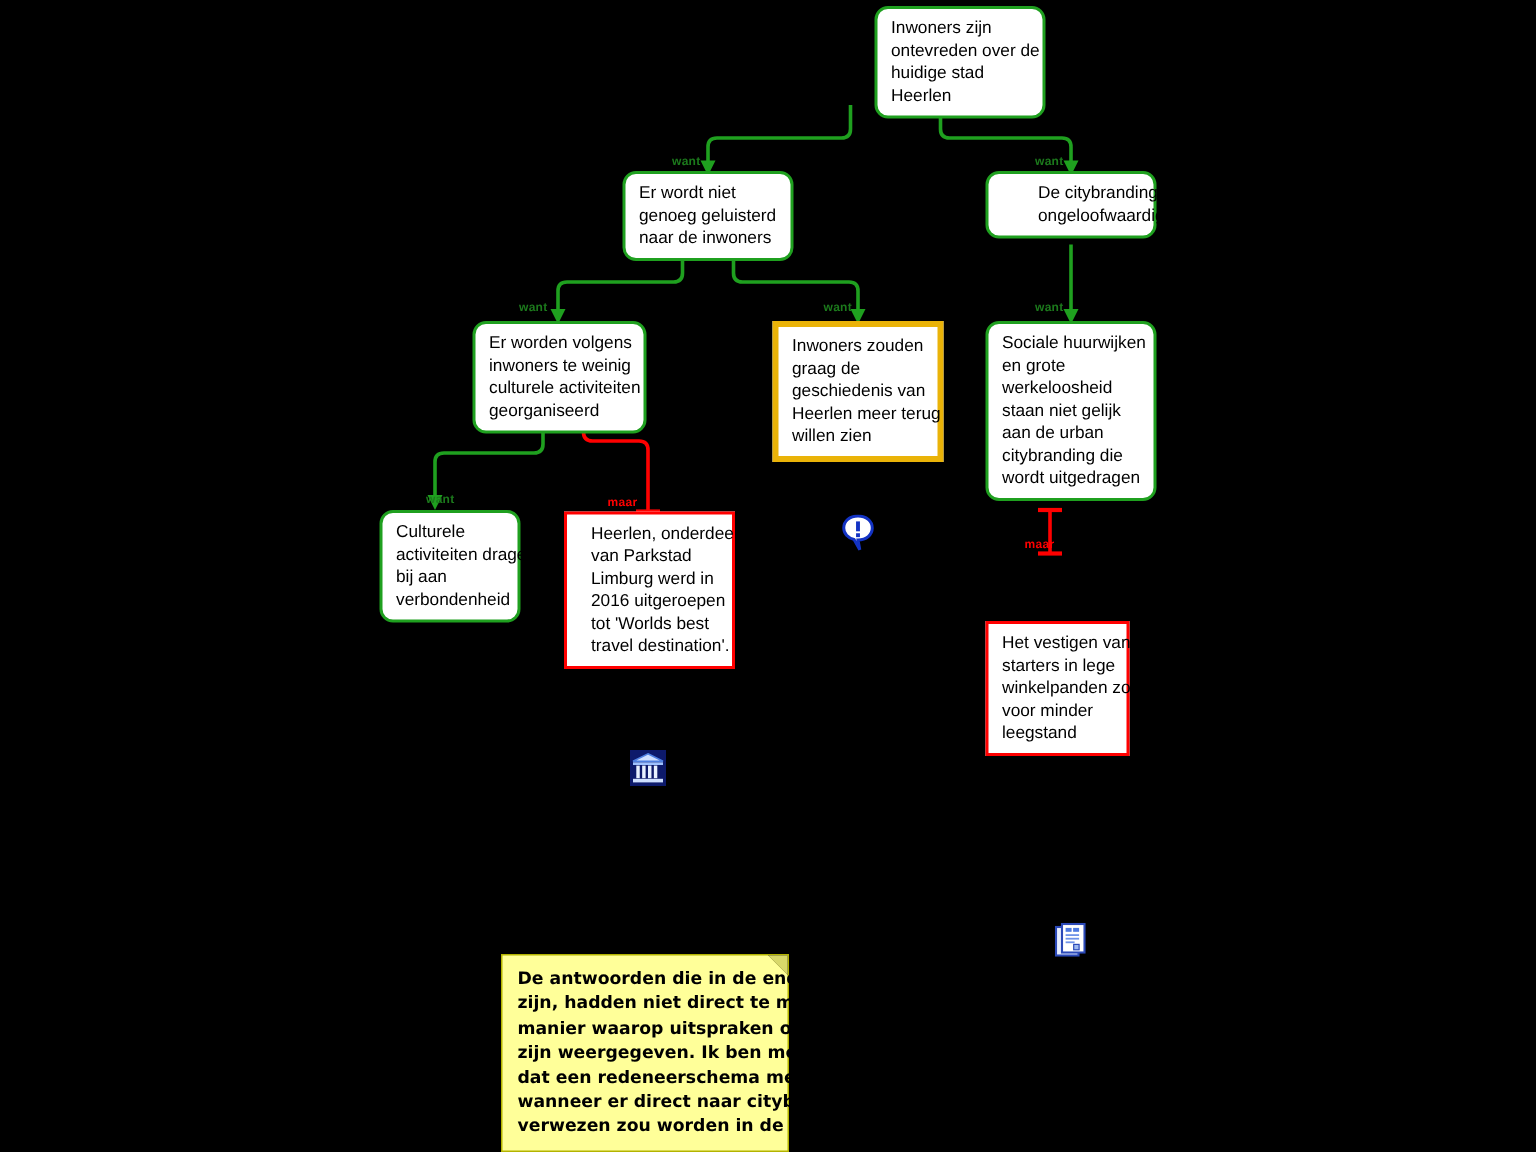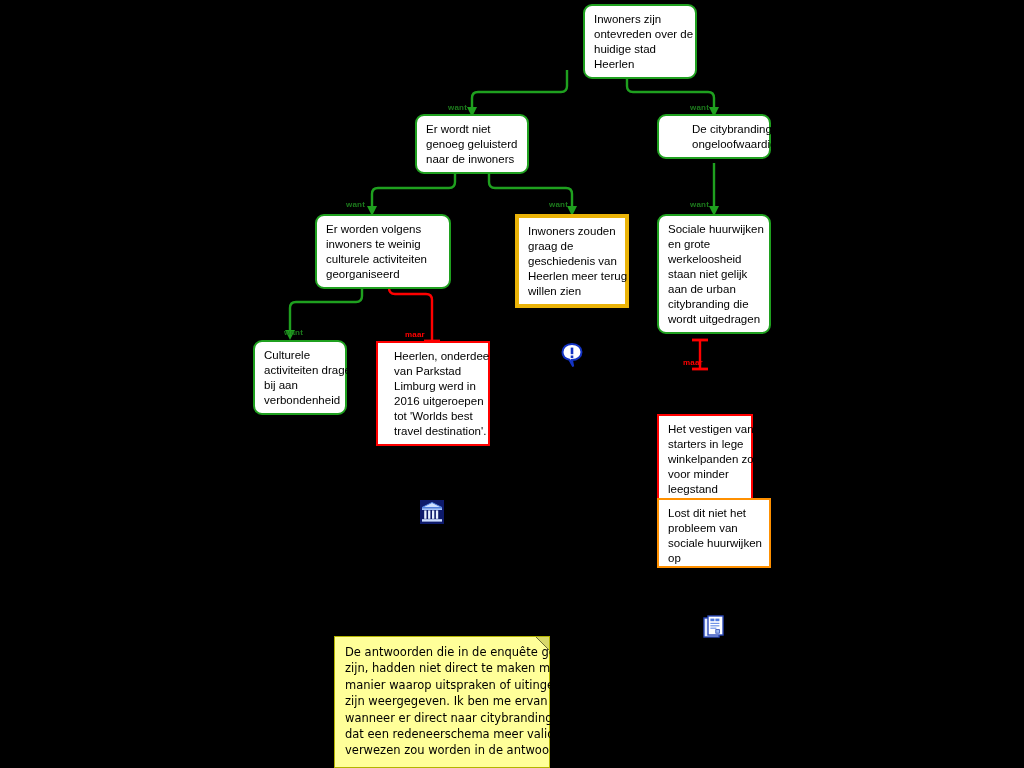--- a/index.html
+++ b/index.html
@@ -113,21 +113,21 @@
     <div class="ln">Er wordt niet</div>
     <div class="ln">genoeg geluisterd</div>
     <div class="ln">naar de inwoners</div>
   </div>
 
   <div class="node green" style="left:657px;top:114px;width:114px;padding-left:33px;">
     <div class="ln">De citybranding is</div>
     <div class="ln">ongeloofwaardig</div>
   </div>
 
-  <div class="node green" style="left:315px;top:214px;width:136px;">
+  <div class="node green" style="left:315px;top:214px;width:116px;">
     <div class="ln">Er worden volgens</div>
     <div class="ln">inwoners te weinig</div>
     <div class="ln">culturele activiteiten</div>
     <div class="ln">georganiseerd</div>
   </div>
 
   <div class="node green-sq" style="left:515px;top:214px;width:114px;">
     <div class="ln">Inwoners zouden</div>
     <div class="ln">graag de</div>
     <div class="ln">geschiedenis van</div>
@@ -162,35 +162,29 @@
   </div>
 
   <div class="node red" style="left:657px;top:369px;width:96px;margin-top:45px;">
     <div class="ln">Het vestigen van</div>
     <div class="ln">starters in lege</div>
     <div class="ln">winkelpanden zorgt</div>
     <div class="ln">voor minder</div>
     <div class="ln">leegstand</div>
   </div>
 
-  <div class="node orange" style="left:657px;top:498px;width:114px;height:70px;overflow:hidden;">
-    <div class="ln">Lost dit niet het</div>
-    <div class="ln">probleem van</div>
-    <div class="ln">sociale huurwijken</div>
-    <div class="ln">op</div>
-  </div>
-
-  <div id="note" style="left:334px;top:636px;width:216px;height:132px;">
+
+  <div id="note" style="left:334px;top:636px;width:192px;height:132px;font-weight:bold;">
     <div class="fold"></div>
     <div class="ln">De antwoorden die in de enquête gegeven</div>
     <div class="ln">zijn, hadden niet direct te maken met</div>
     <div class="ln">manier waarop uitspraken of uitingen hier</div>
     <div class="ln">zijn weergegeven. Ik ben me ervan bewust</div>
+    <div class="ln">dat een redeneerschema meer valide is</div>
     <div class="ln">wanneer er direct naar citybranding</div>
-    <div class="ln">dat een redeneerschema meer valide is</div>
     <div class="ln">verwezen zou worden in de antwoorden.</div>
   </div>
 
   <div class="icon" style="left:561px;top:343px;">
     <svg width="22" height="26" viewBox="0 0 22 26">
       <path d="M11,1 C16.5,1 20.5,4.4 20.5,9 C20.5,13.6 16.5,17 11,17 L12.2,23.5 L8.4,16.7 C4.2,15.8 1.5,12.7 1.5,9 C1.5,4.4 5.5,1 11,1 Z" fill="#ffffff" stroke="#1333c4" stroke-width="2"></path>
       <rect x="9.7" y="4.6" width="2.6" height="6.6" fill="#1333c4"></rect>
       <rect x="9.7" y="12.5" width="2.6" height="2.6" fill="#1333c4"></rect>
     </svg>
   </div>

